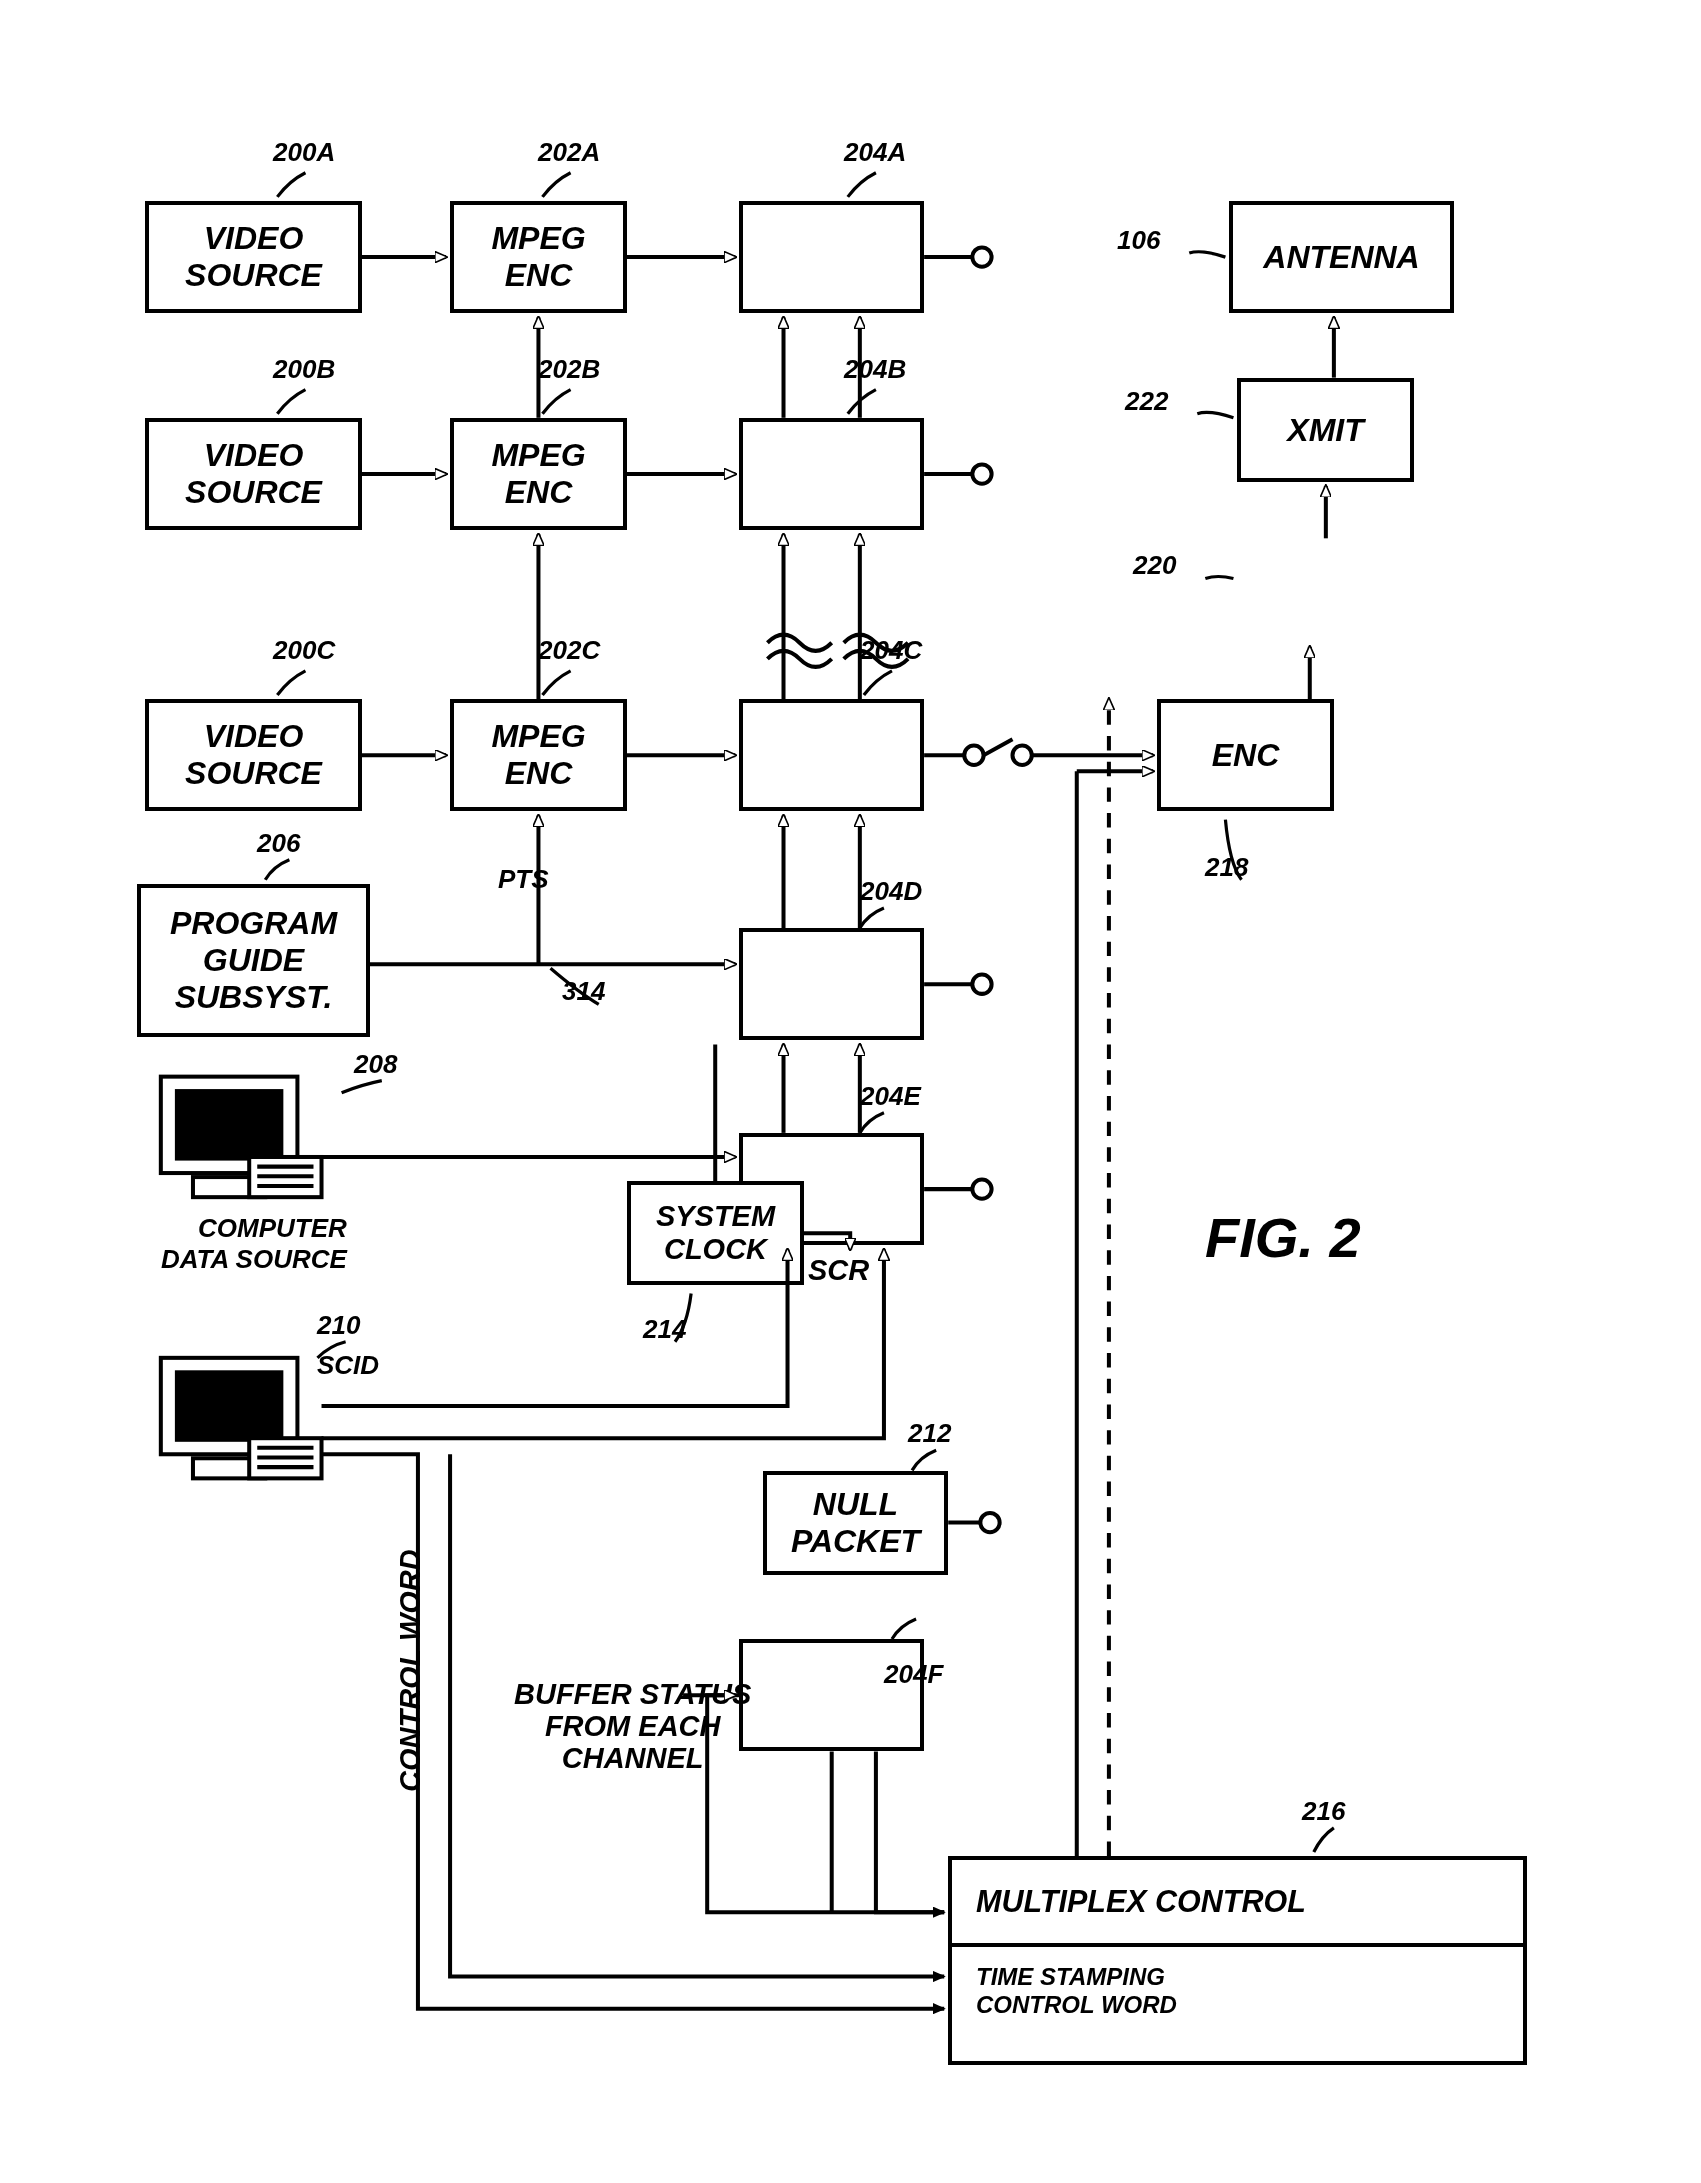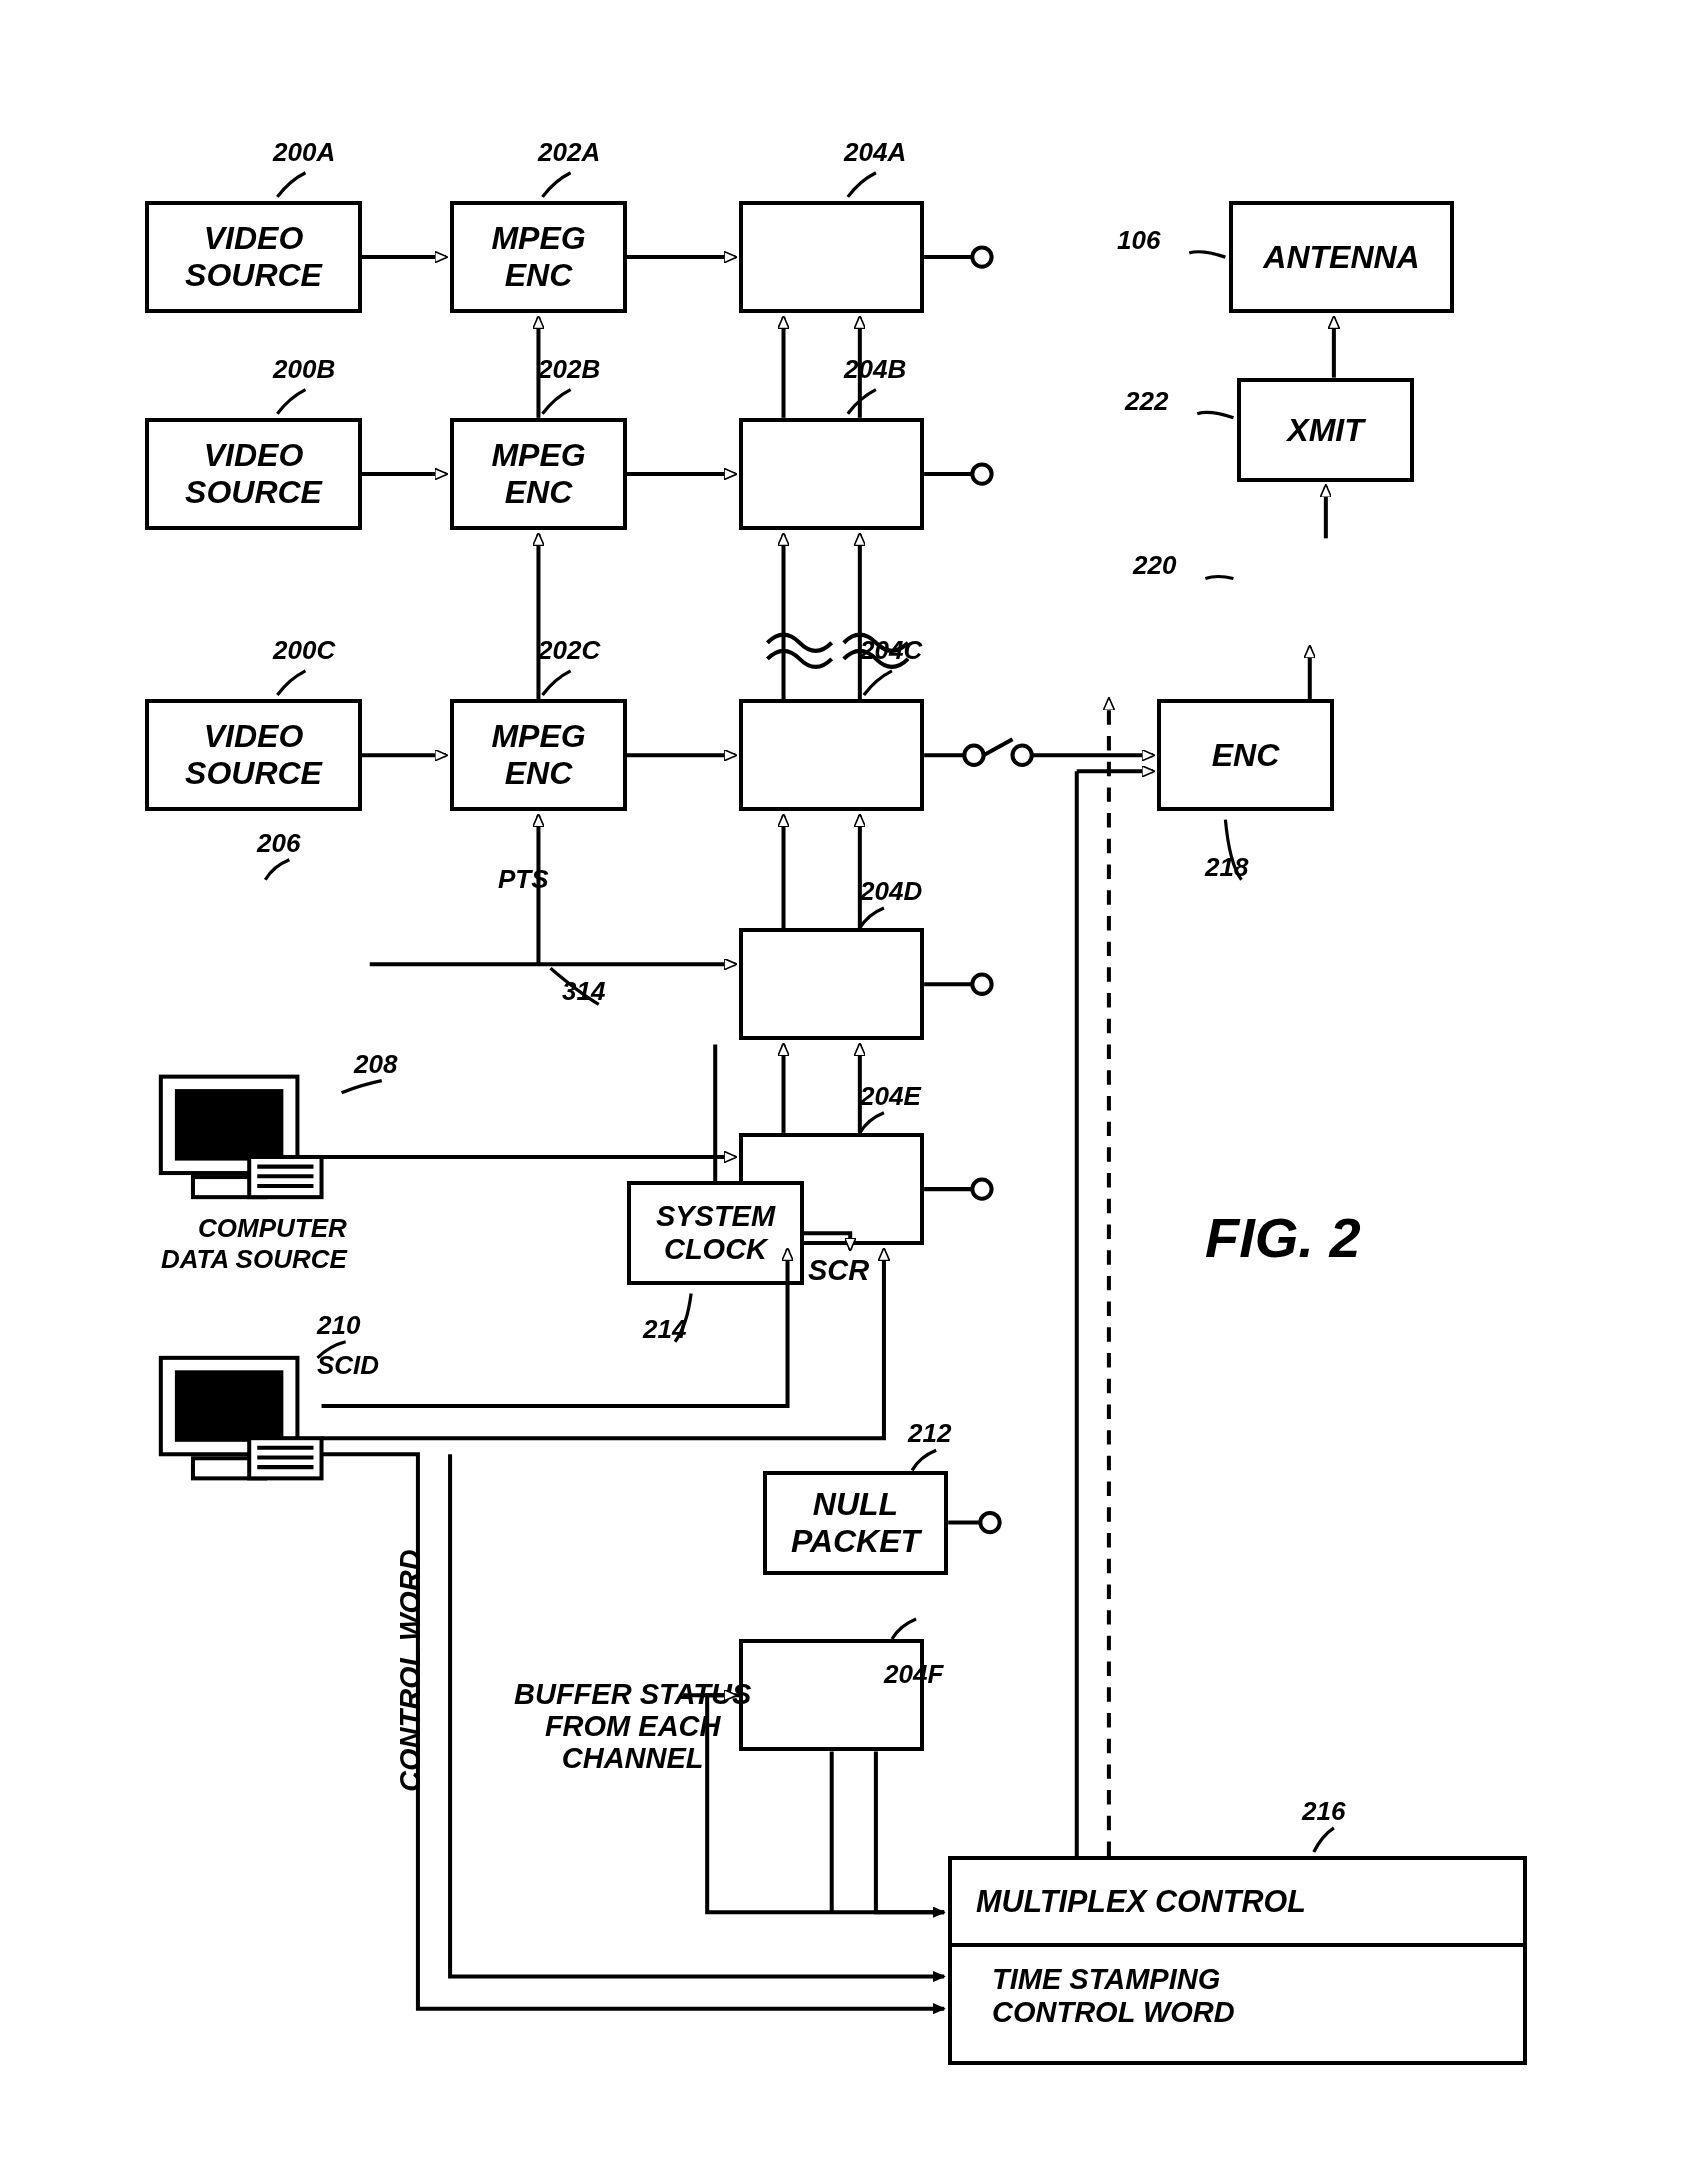--- a/index.html
+++ b/index.html
@@ -58,20 +58,25 @@
 SOURCE</span>
     </div>
   <div class="box" style="left:145px; top:418px; width:217px; height:112px;">
       <span style="white-space: pre-line;">VIDEO
 SOURCE</span>
     </div>
   <div class="box" style="left:145px; top:699px; width:217px; height:112px;">
       <span style="white-space: pre-line;">VIDEO
 SOURCE</span>
     </div>
+  <div class="box" style="left:137px; top:884px; width:233px; height:153px;">
+      <span style="white-space: pre-line;">PROGRAM
+GUIDE
+SUBSYST.</span>
+    </div>
 
   <div class="box" style="left:450px; top:201px; width:177px; height:112px;">
       <span style="white-space: pre-line;">MPEG
 ENC</span>
     </div>
   <div class="box" style="left:450px; top:418px; width:177px; height:112px;">
       <span style="white-space: pre-line;">MPEG
 ENC</span>
     </div>
   <div class="box" style="left:450px; top:699px; width:177px; height:112px;">
@@ -102,21 +107,21 @@
       <span>XMIT</span>
     </div>
   <div class="box" style="left:1229px; top:201px; width:225px; height:112px;">
       <span>ANTENNA</span>
     </div>
 
   <div class="box" style="left:948px; top:1856px; width:579px; height:209px; justify-content:flex-start; align-items:flex-start; text-align:left; padding:16px 24px;">
     <div style="width:100%;">
       <div class="multiplex-line" style="font-size:30.5px; margin-top:8px;">MULTIPLEX CONTROL</div>
       <div style="border-top:4px solid #000; margin:24px -24px 16px -24px;"></div>
-      <div class="multiplex-line" style="font-size:29px; white-space:pre-line;margin-left:16px;">TIME STAMPING
+      <div class="multiplex-line" style="font-size:24px; white-space:pre-line;">TIME STAMPING
 CONTROL WORD</div>
     </div>
   </div>
 
   <svg class="overlay" viewBox="0 0 2118 2717" width="1702" height="2183">
 
     <g transform="translate(200,1340)" stroke="#000" stroke-width="5" fill="#fff">
       <rect x="0" y="0" width="170" height="120"></rect>
       <rect x="20" y="18" width="130" height="84" fill="#000"></rect>
       <rect x="40" y="125" width="90" height="25"></rect>

